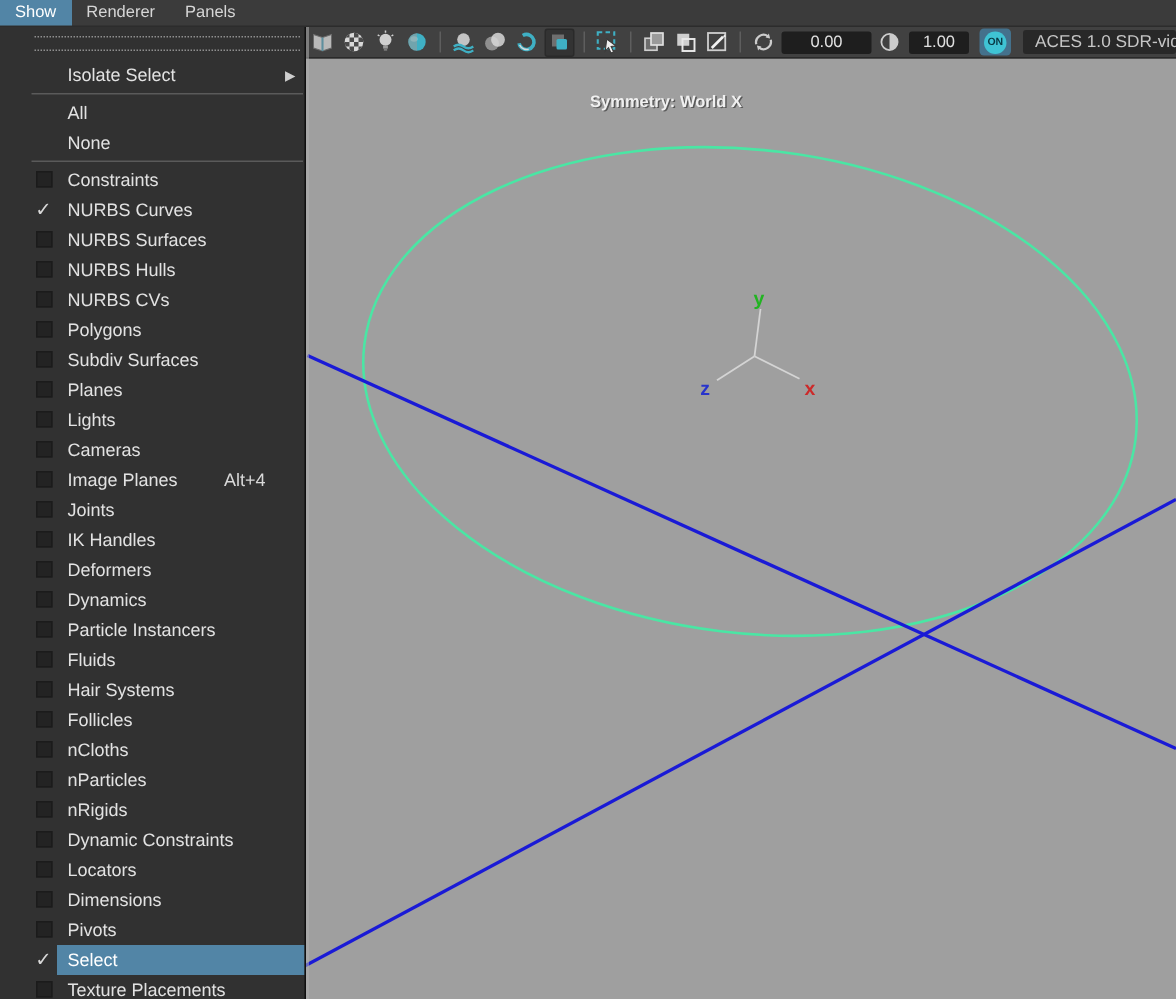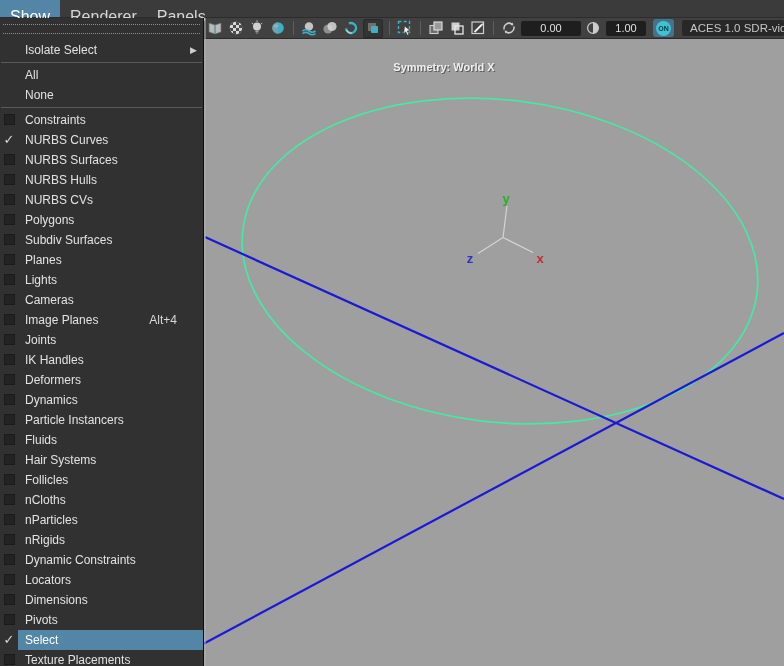--- a/index.html
+++ b/index.html
@@ -10,21 +10,21 @@
     -webkit-font-smoothing:antialiased;
   }
   
   .menubar{
     position:absolute;left:0;top:0;width:784px;height:18px;
     background:var(--c-menubar_bg,#3b3b3b);
     display:flex;align-items:stretch;z-index:20;
     border-bottom:1px solid #2c2c2c;box-sizing:border-box;
   }
   .menubar .mb-item{
-    color:#d6d6d6;font-size:16px;line-height:17px;padding:8px 10px;cursor:default;
+    color:#d6d6d6;font-size:11px;line-height:17px;padding:0 10px;cursor:default;
   }
   .menubar .mb-item.active{background:var(--c-highlight,#5285a6);color:#ffffff;}
   
   .toolbar{
     position:absolute;left:0;top:18px;width:784px;height:21px;
     background:var(--c-toolbar_bg,#414141);
     border-bottom:1px solid #2a2a2a;box-sizing:border-box;
     display:flex;align-items:center;gap:3px;
     padding-left:206px;z-index:5;
   }
@@ -54,21 +54,21 @@
     white-space:nowrap;overflow:hidden;
   }
   
   .viewport{position:absolute;left:0;top:39px;width:784px;height:627px;background:var(--c-viewport_bg,#9f9f9f);}
   .viewport svg{display:block;}
   
   .menupanel{
     position:absolute;left:0;top:18px;width:204px;height:648px;
     background:var(--c-menu_bg,#313131);z-index:30;
     border-right:1px solid #0f0f0f;box-shadow:2px 0 0 rgba(175,175,175,.55);
-    padding-top:4px;box-sizing:border-box;overflow:hidden;
+    padding-top:4px;box-sizing:border-box;overflow:hidden;padding-left:20px;
   }
   .tearoff{
     height:8px;margin:2px 3px 6px 3px;
     border-top:1px dotted #8f8f8f;border-bottom:1px dotted #8f8f8f;
   }
   .menu-item{
     position:relative;height:20px;display:flex;align-items:center;
     color:#e2e2e2;font-size:12px;line-height:20px;cursor:default;
   }
   .menu-item.highlighted{

